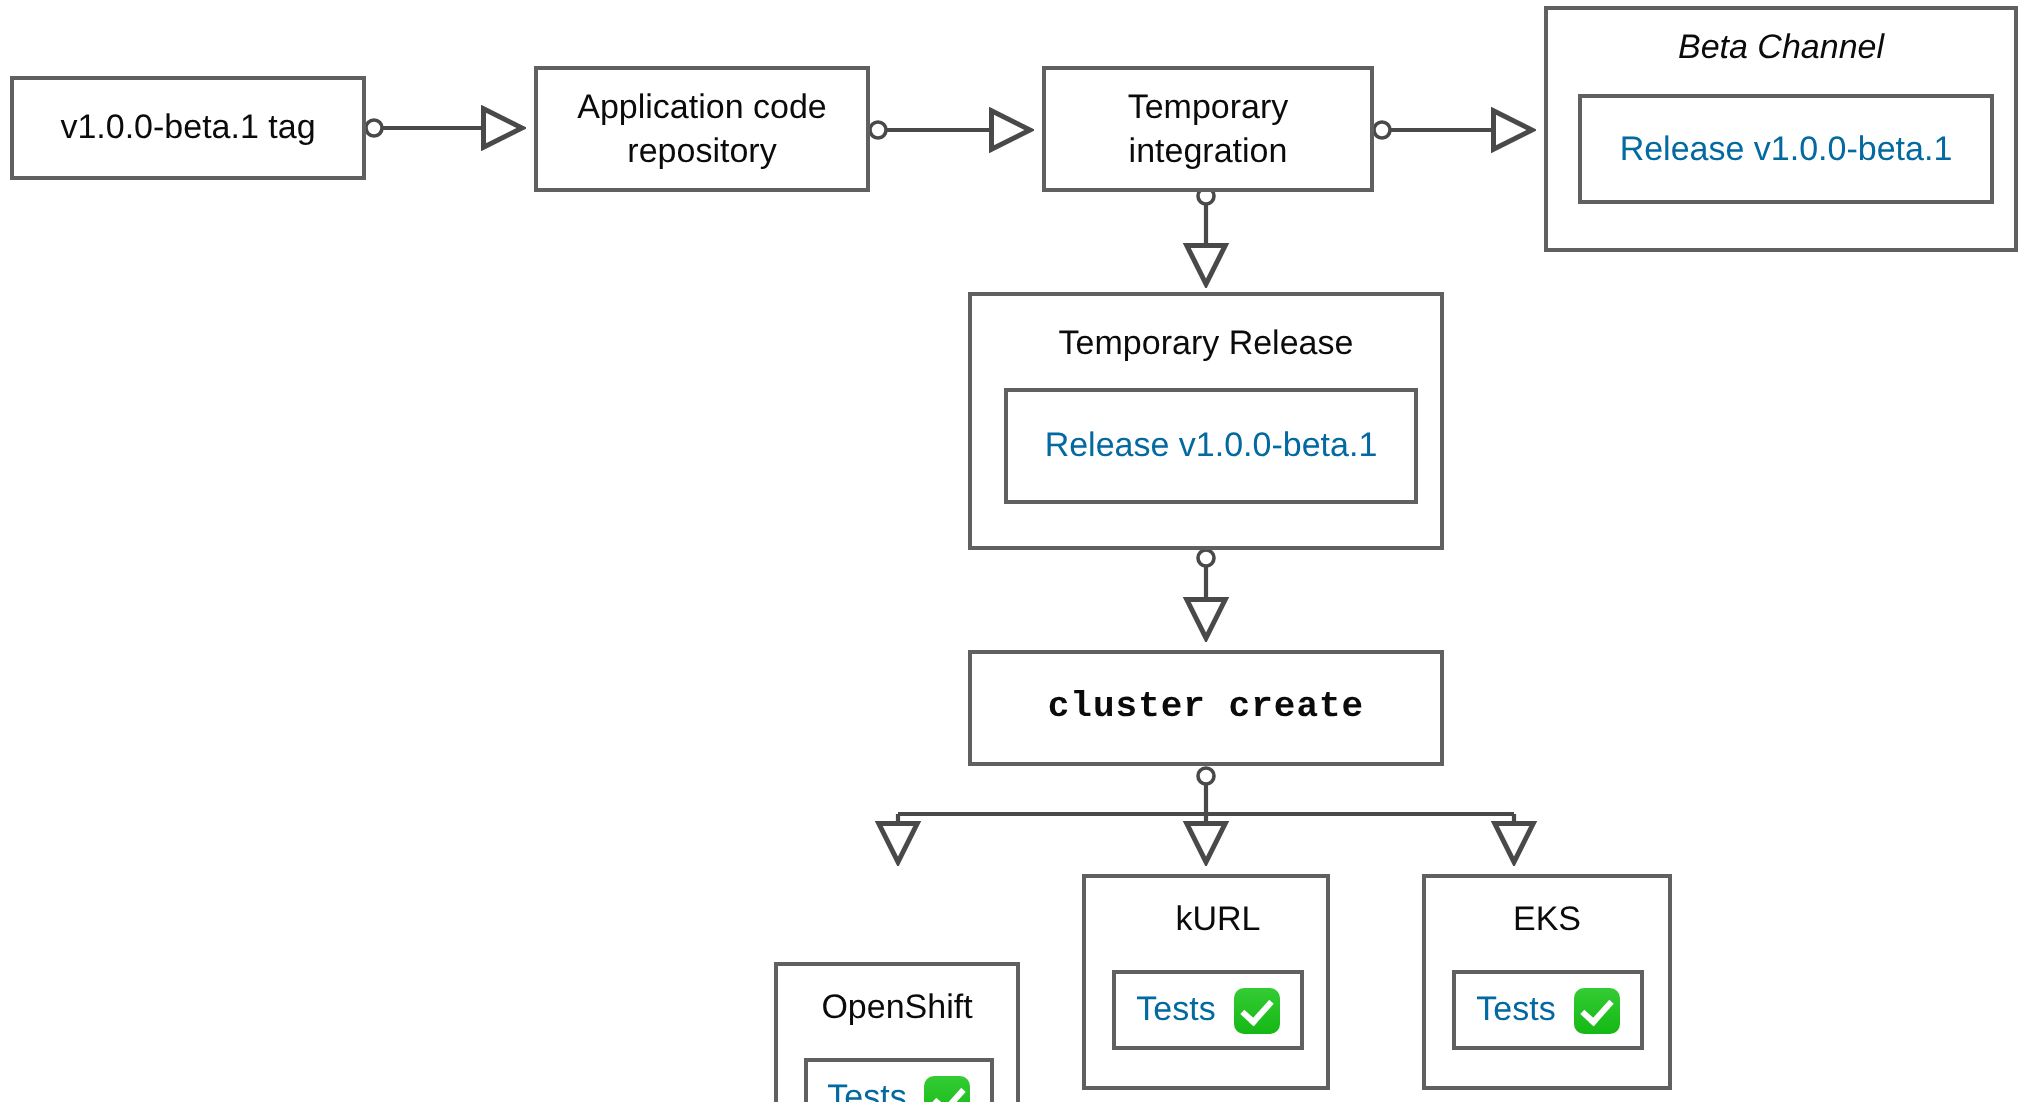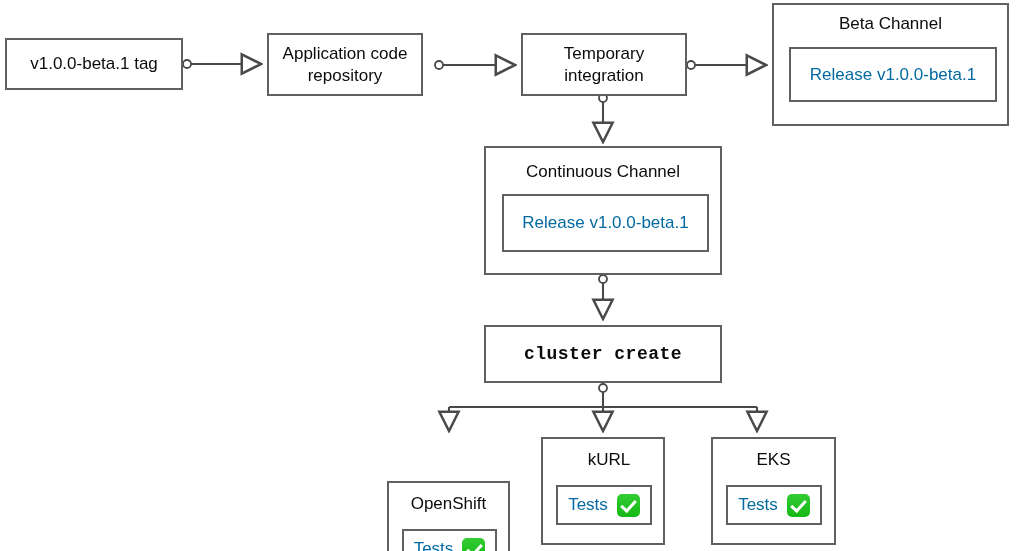--- a/index.html
+++ b/index.html
@@ -143,37 +143,37 @@
         <path d="M 603 407 L 603 431" marker-end="url(#arrow-open)"></path>
         <path d="M 757 407 L 757 431" marker-end="url(#arrow-open)"></path>
       </g>
     </g>
   </svg>
 
   <div class="node" style="left:5px; top:38px; width:178px; height:52px;justify-content:center;">
     <span>v1.0.0-beta.1 tag</span>
   </div>
 
-  <div class="node" style="left:267px; top:33px; width:156px; height:63px; padding:0 10px;">
+  <div class="node" style="left:267px; top:33px; width:168px; height:63px; padding:0 10px;">
     <span>Application code repository</span>
   </div>
 
   <div class="node" style="left:521px; top:33px; width:166px; height:63px; padding:0 10px;">
     <span>Temporary integration</span>
   </div>
 
   <div class="group" style="left:772px; top:3px; width:237px; height:123px;">
-    <div class="group-title" style="top:9px;">Beta Channel</div>
+    <div class="group-title" style="top:9px;font-style:italic;">Beta Channel</div>
     <div class="inner-box" style="left:15px; top:42px; width:208px; height:55px;">
       <span>Release v1.0.0-beta.1</span>
     </div>
   </div>
 
   <div class="group" style="left:484px; top:146px; width:238px; height:129px;">
-    <div class="group-title" style="top:14px;">Continuous Channel</div>
+    <div class="group-title" style="top:14px;">Temporary Release</div>
     <div class="inner-box" style="left:16px; top:46px; width:207px; height:58px;">
       <span>Release v1.0.0-beta.1</span>
     </div>
   </div>
 
   <div class="node mono" style="left:484px; top:325px; width:238px; height:58px;">
     <span>cluster create</span>
   </div>
 
   <div class="group" style="left:387px; top:437px; width:123px; height:108px;margin-top:44px;">

